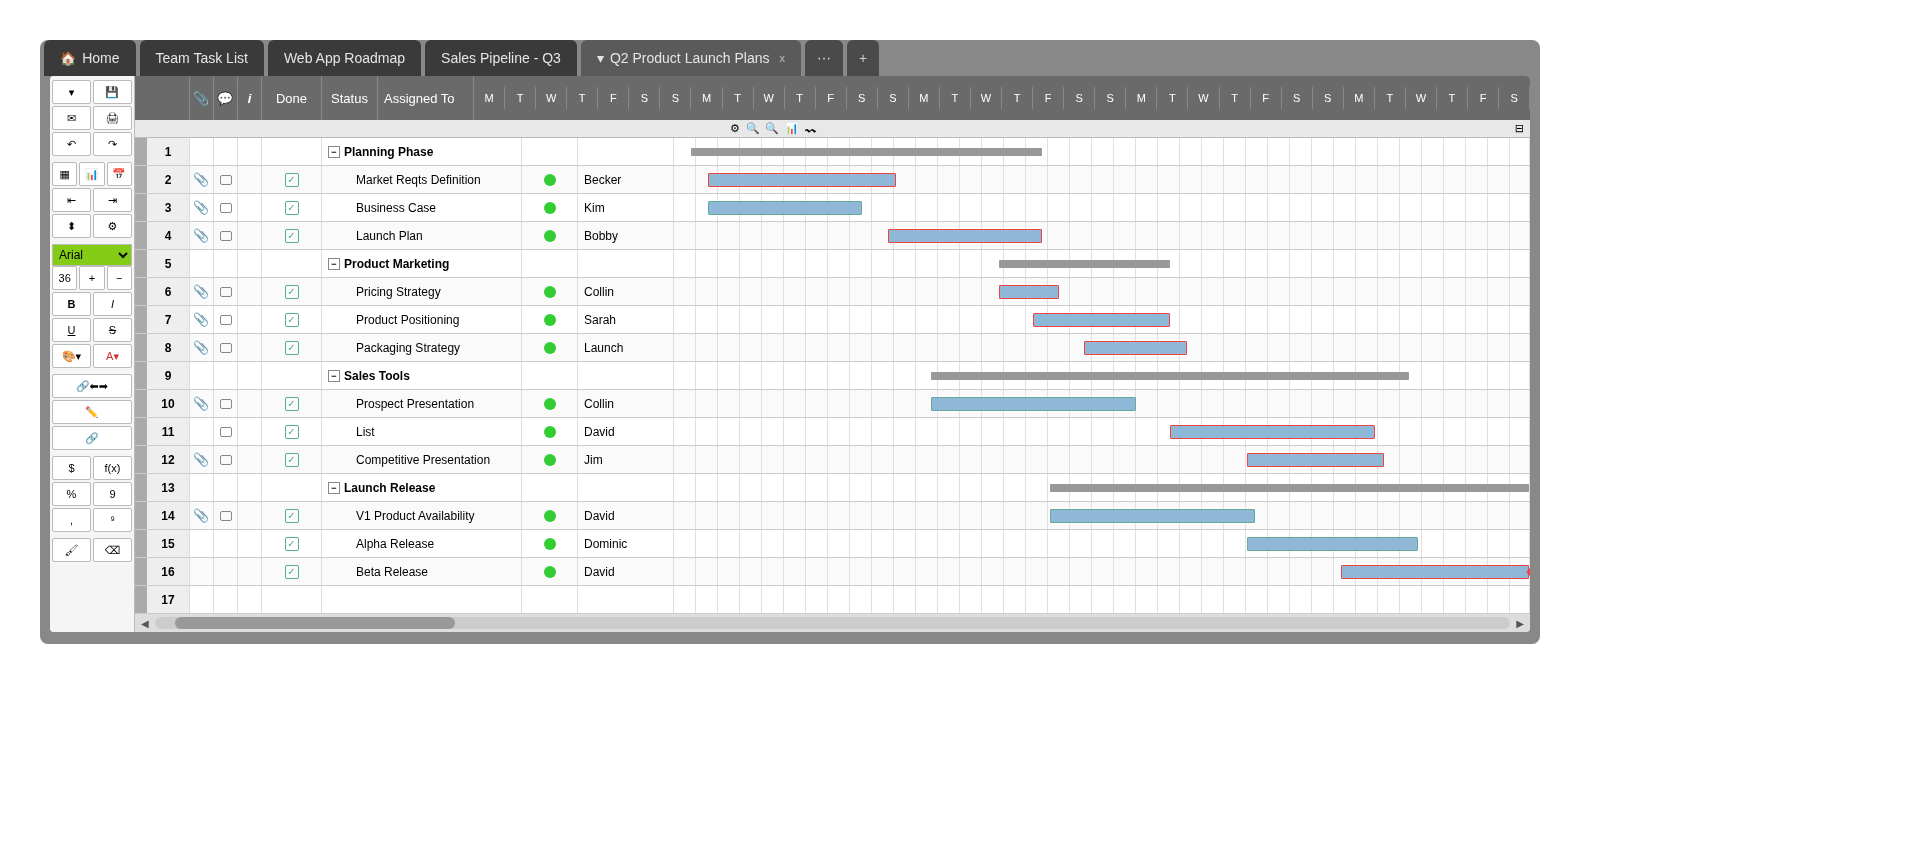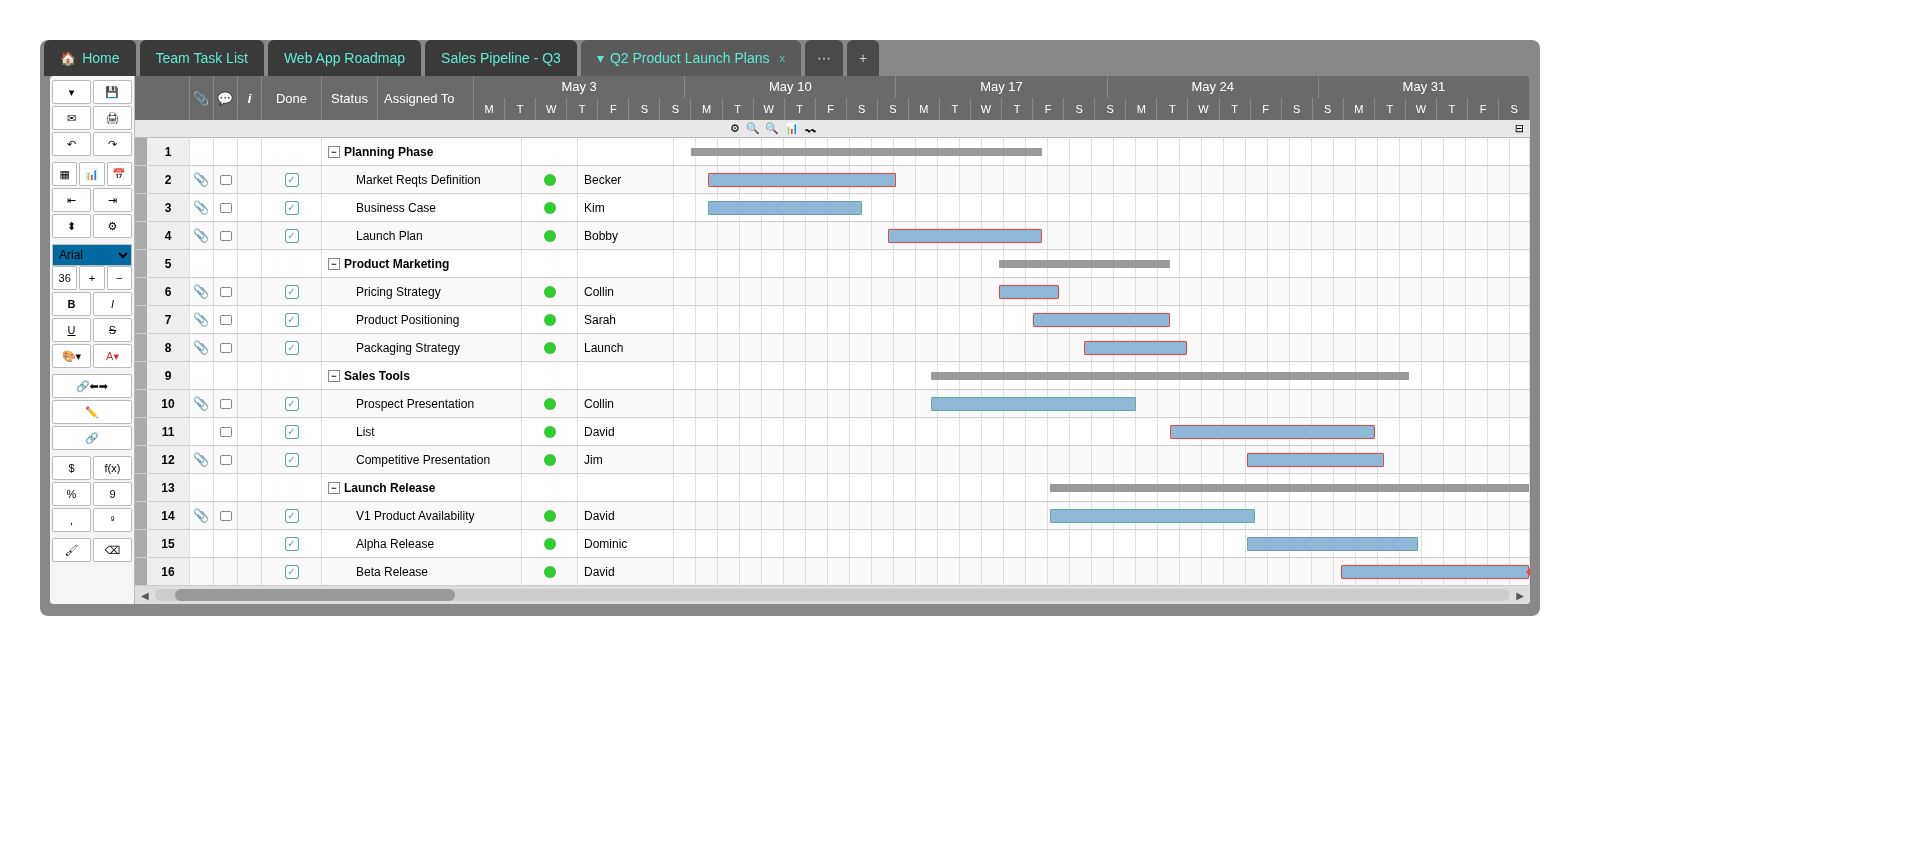--- a/index.html
+++ b/index.html
@@ -1,31 +1,31 @@
 <!DOCTYPE html>
 <html><head>
 <meta charset="utf-8">
 <style>
 *{box-sizing:border-box;margin:0;padding:0;font-family:Arial,sans-serif}
 body{background:#fff;padding:40px}
 .app{width:1500px;background:#888;border-radius:8px;padding:0 0 12px 0;position:relative}
 .tabs{display:flex;gap:4px;padding-left:4px;position:relative;top:0}
-.tab{padding:1px 16px;background:#3a3a3a;color:#5eead4;font-size:14px;border-radius:6px 6px 0 0;display:flex;align-items:center;gap:6px;cursor:pointer}
+.tab{padding:1px 16px;background:#3a3a3a;color:#e5e5e5;font-size:14px;border-radius:6px 6px 0 0;display:flex;align-items:center;gap:6px;cursor:pointer}
 .tab.active{background:#5a5a5a}
 .tab-close{font-size:11px;opacity:.7;margin-left:4px}
 .tab-add{background:#4a4a4a;padding:10px 12px;color:#ccc}
 .tab-menu{background:#4a4a4a;padding:10px 12px;color:#ccc}
 .home-icon::before{content:"🏠";font-size:13px}
 .workspace{display:flex;background:#ddd;margin:0 10px;border-radius:4px;overflow:hidden}
 .sidebar{width:85px;background:#f5f5f5;border-right:1px solid #bbb;padding:4px 2px}
 .sb-row{display:flex;gap:2px;margin-bottom:2px}
 .sb-btn{flex:1;height:24px;background:#fff;border:1px solid #bbb;border-radius:2px;display:flex;align-items:center;justify-content:center;font-size:11px;cursor:pointer}
 .sb-btn.wide{flex:2}
 .sb-sep{height:4px}
-.font-sel{width:100%;height:22px;border:1px solid #bbb;font-size:12px;padding:2px;background:#0369a1}
+.font-sel{width:100%;height:22px;border:1px solid #bbb;font-size:12px;padding:2px;background:#84cc16}
 .content{flex:1;display:flex;flex-direction:column}
 .headers{display:flex;background:#6a6a6a;color:#fff;height:44px;align-items:center}
 .hcell{border-right:1px solid #888;height:100%;display:flex;align-items:center;justify-content:center;font-size:13px}
 .hcell.row-h{width:55px}
 .hcell.attach{width:24px}
 .hcell.comment{width:24px}
 .hcell.info{width:24px}
 .hcell.done{width:60px}
 .hcell.task{width:200px;justify-content:flex-start;padding-left:6px}
 .hcell.status{width:56px}
@@ -179,27 +179,20 @@
         <div class="hcell comment">
             <span>💬</span>
           </div>
         <div class="hcell info">
             <span style="font-style:italic;font-weight:bold">i</span>
           </div>
         <div class="hcell done">Done</div>
         <div class="hcell status">Status</div>
         <div class="hcell assigned">Assigned To</div>
         <div class="timeline-head">
-          <div class="months" id="months">
-              <div class="month">May 3</div>
-              <div class="month">May 10</div>
-              <div class="month">May 17</div>
-              <div class="month">May 24</div>
-              <div class="month">May 31</div>
-            </div>
           <div class="days" id="days">
               <div class="day">M</div>
               <div class="day">T</div>
               <div class="day">W</div>
               <div class="day">T</div>
               <div class="day">F</div>
               <div class="day">S</div>
               <div class="day">S</div>
               <div class="day">M</div>
               <div class="day">T</div>
@@ -612,20 +605,34 @@
             </div>
             <div class="cell status">
               <div class="status-dot"></div>
             </div>
             <div class="cell assigned">David</div>
             <div class="cell gantt">
               <div class="bar task-bar critical" style="left: 78%; width: 22%;"></div>
               <div class="milestone" style="left: 100%;"></div>
             </div>
           </div>
+          <div class="row">
+            <div class="cell row-h">
+              <div class="rowhandle"></div>
+              <div class="rownum">17</div>
+            </div>
+            <div class="cell attach"></div>
+            <div class="cell comment"></div>
+            <div class="cell info"></div>
+            <div class="cell done"></div>
+            <div class="cell task"></div>
+            <div class="cell status"></div>
+            <div class="cell assigned"></div>
+            <div class="cell gantt"></div>
+          </div>
         </div>
       <div class="scroll">
         <span class="arrow">◀</span>
         <div class="scroll-track">
             <div class="scroll-thumb"></div>
           </div>
         <span class="arrow">▶</span>
       </div>
     </div>
   </div>

